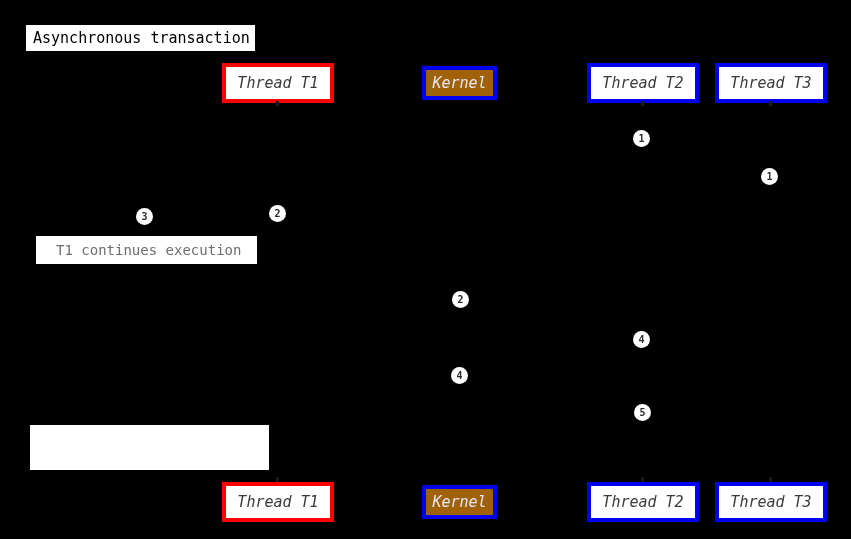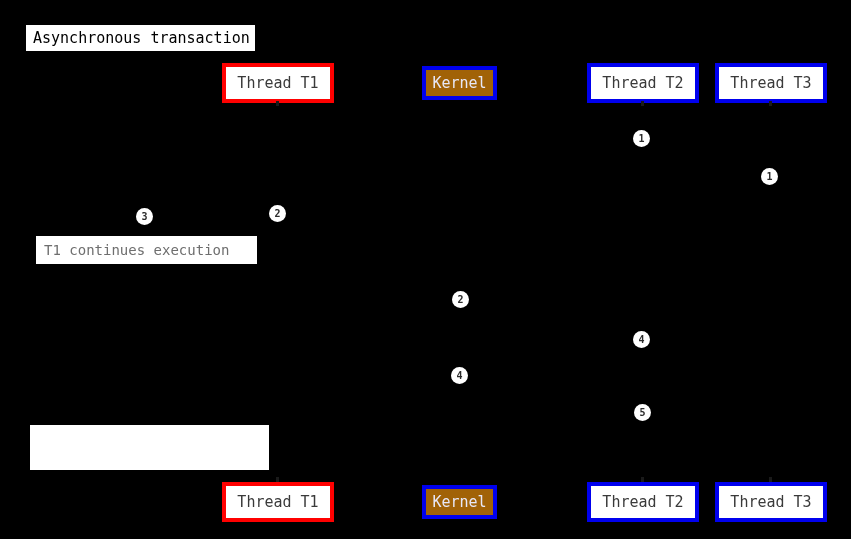--- a/index.html
+++ b/index.html
@@ -39,35 +39,36 @@
     justify-content: flex-start;
   }
 
   
   .participant {
     font-size: 15px;
     border-style: solid;
     border-width: 4px;
     background: #ffffff;
     color: #3a3a3a;
+    font-style: italic;
   }
   .participant.red   { border-color: #ff0000; }
   .participant.blue  { border-color: #0000ee; }
   .participant.solid-blue {
     background: #a16207;
     border-color: #0000ee;
     color: #e8e8f8;
   }
 
   
   .note {
     background: #ffffff;
     color: #6e6e6e;
     font-size: 14px;
-    padding: 0 8px;
+    padding: 0 20px;
     justify-content: flex-start;
   }
   .note.blank { padding: 0; }
 
   
   .badge {
     position: absolute;
     box-sizing: border-box;
     width: 17px;
     height: 17px;

